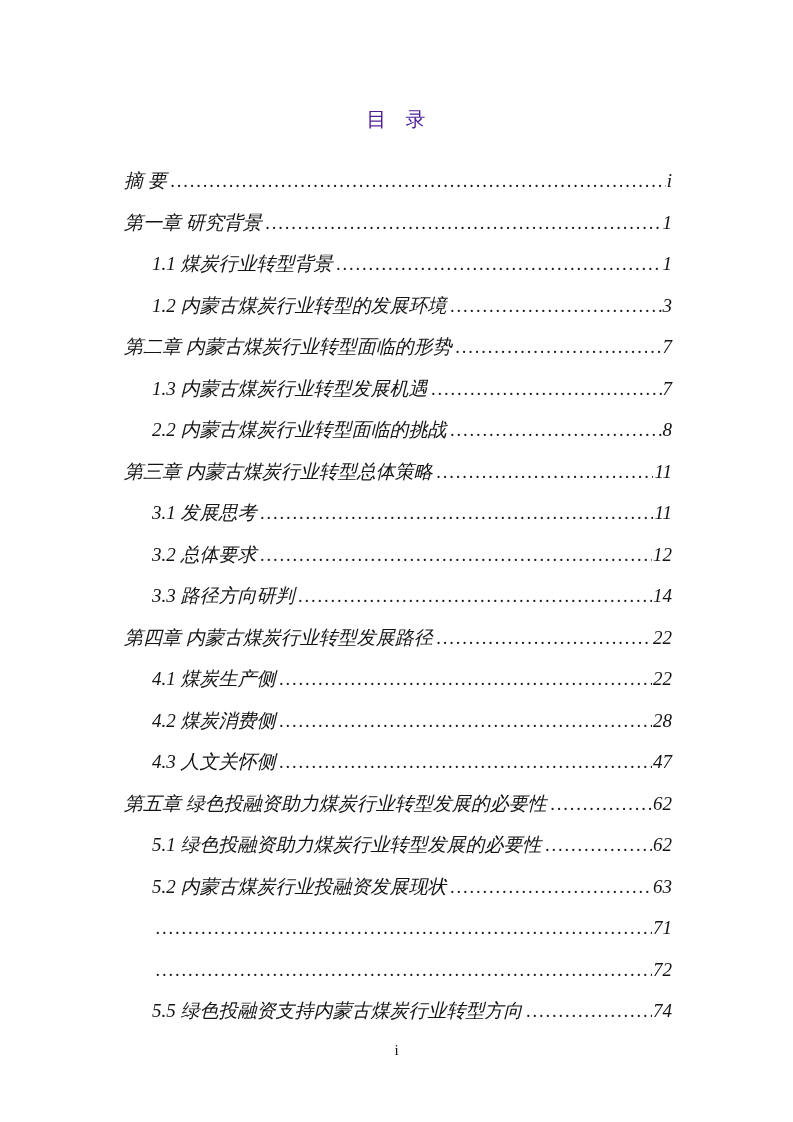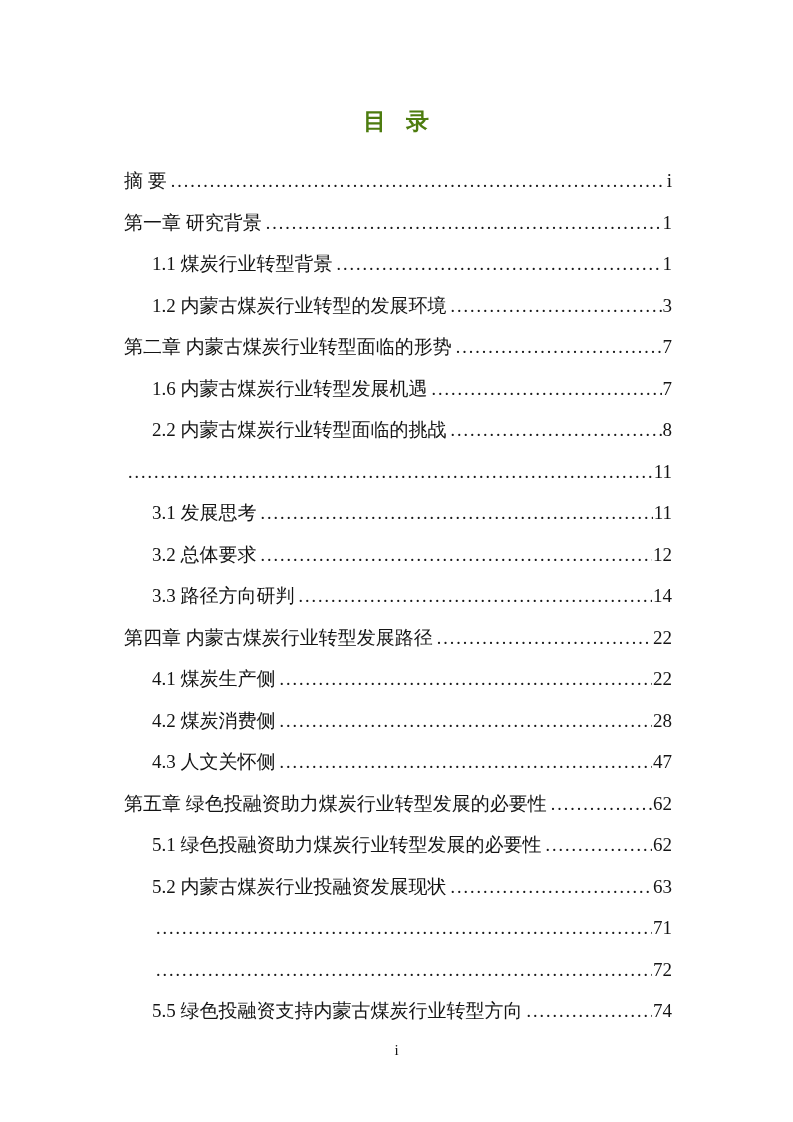--- a/index.html
+++ b/index.html
@@ -19,40 +19,41 @@
     position: absolute;
     inset: 0;
     background: #ffffff;
   }
   .doc-title {
     position: absolute;
     top: 106px;
     left: 0;
     width: 100%;
     text-align: center;
-    font-size: 23px;
-    font-weight: bold;
+    font-size: 20px;
+    font-weight: normal;
     letter-spacing: 1px;
     word-spacing: 12px;
-    color: #4d7c0f;
+    color: #4c1d95;
   }
   .toc {
     position: absolute;
     top: 170px;
     left: 124px;
     width: 548px;
   }
   .toc-row {
     display: flex;
     align-items: flex-end;
     line-height: 22px;
     margin-bottom: 19.5px;
     font-size: 19px;
     color: #141414;
     cursor: pointer;
+    font-style: italic;
   }
   .toc-row.sub {
     padding-left: 28px;
   }
   .toc-row .label {
     white-space: nowrap;
     flex: 0 0 auto;
   }
   .toc-row .dots {
     flex: 1 1 auto;
@@ -111,32 +112,33 @@
       <span class="pagenum">3</span>
     </div>
 
     <div class="toc-row">
       <span class="label">第二章 内蒙古煤炭行业转型面临的形势</span>
       <span class="dots">........................................................................................................................................................................................................</span>
       <span class="pagenum">7</span>
     </div>
 
     <div class="toc-row sub">
-      <span class="label">1.6 内蒙古煤炭行业转型发展机遇</span>
+      <span class="label">1.3 内蒙古煤炭行业转型发展机遇</span>
       <span class="dots">........................................................................................................................................................................................................</span>
       <span class="pagenum">7</span>
     </div>
 
     <div class="toc-row sub">
       <span class="label">2.2 内蒙古煤炭行业转型面临的挑战</span>
       <span class="dots">........................................................................................................................................................................................................</span>
       <span class="pagenum">8</span>
     </div>
 
     <div class="toc-row">
+      <span class="label">第三章 内蒙古煤炭行业转型总体策略</span>
       <span class="dots">........................................................................................................................................................................................................</span>
       <span class="pagenum">11</span>
     </div>
 
     <div class="toc-row sub">
       <span class="label">3.1 发展思考</span>
       <span class="dots">........................................................................................................................................................................................................</span>
       <span class="pagenum">11</span>
     </div>
 

